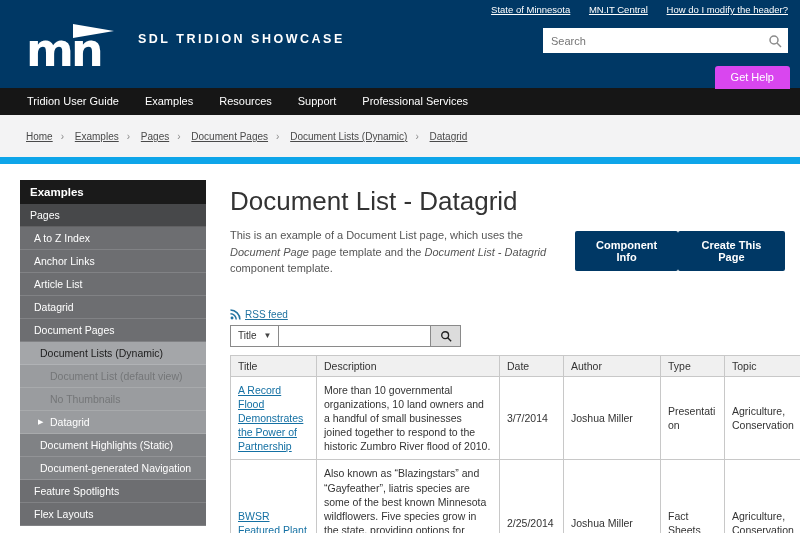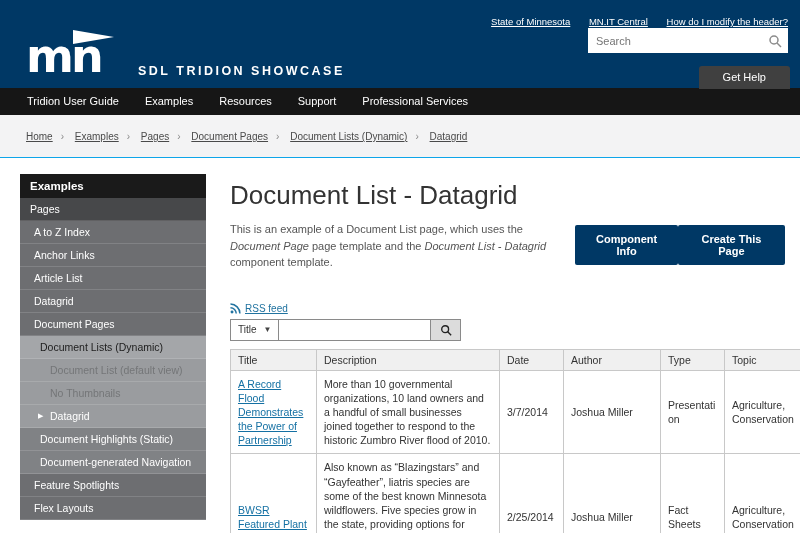--- a/index.html
+++ b/index.html
@@ -1,37 +1,37 @@
 <!DOCTYPE html>
 <html><head>
 <meta charset="utf-8">
 <style>
   * { box-sizing: border-box; margin: 0; padding: 0; }
   body { font-family: "Liberation Sans", sans-serif; background:#fff; }
   .page { width:800px; height:533px; overflow:hidden; position:relative; background:#fff; }
 
   
   .site-header { position:relative; height:88px; background:#003865; color:#fff; }
-  .top-links { position:absolute; top:16px; right:12px; font-size:9.5px; }
+  .top-links { position:absolute; top:4px; right:12px; font-size:9.5px; }
   .top-links a { color:#fff; text-decoration:underline; margin-left:16px; cursor:pointer; }
-  .logo-row { display:flex; align-items:flex-end; padding:30px 0 0 26px; }
+  .logo-row { display:flex; align-items:flex-start; padding:24px 0 0 26px; }
   .logo-svg { width:100px; height:48px; }
   .brand { margin-left:12px; }
   .brand-name { font-size:25px; font-weight:bold; letter-spacing:7px; }
   .brand-sub { font-size:12.5px; font-weight:bold; letter-spacing:2.5px; margin-top:8px; }
-  .search-box { position:absolute; top:28px; right:12px; width:200px; height:25px; background:#fff; display:flex; align-items:center; padding-right:6px; }
+  .search-box { position:absolute; top:28px; right:12px; width:245px; height:25px; background:#fff; display:flex; align-items:center; padding-right:6px; }
   .search-box input { flex:1; border:none; outline:none; font-size:11px; padding:0 8px; color:#333; font-family:"Liberation Sans", sans-serif; }
-  .get-help { position:absolute; top:66px; right:10px; background:#404040; color:#fff; font-size:11px; padding:5px 24px 6px; border-radius:3px 3px 0 0; cursor:pointer; z-index:3; }
+  .get-help { position:absolute; top:66px; right:10px; background:#d946ef; color:#fff; font-size:11px; padding:5px 16px 6px; border-radius:3px 3px 0 0; cursor:pointer; z-index:3; }
 
   
   .main-nav { background:#161616; height:27px; display:flex; align-items:center; padding-left:14px; }
   .main-nav a { color:#fff; font-size:11px; padding:0 13px; line-height:27px; cursor:pointer; text-decoration:none; }
 
   
-  .breadcrumb-bar { background:#f3f3f4; padding:16px 0 15px 26px; border-bottom:1px solid #0ea5e9; font-size:10px; color:#555; }
+  .breadcrumb-bar { background:#f3f3f4; padding:16px 0 15px 26px; border-bottom:7px solid #0ea5e9; font-size:10px; color:#555; }
   .breadcrumb-bar a { color:#4a4a4a; text-decoration:underline; cursor:pointer; }
   .crumb-sep { color:#8a8a8a; margin:0 8px; font-size:10px; }
 
   
   .content { display:flex; padding:16px 15px 0 20px; background:#fff; align-items:flex-start; }
 
   
   .sidebar { width:186px; flex-shrink:0; font-size:10.5px; }
   .sidebar-header { background:#1a1a1a; color:#fff; font-weight:bold; font-size:11.5px; padding:6px 10px; }
   .side-item { padding:5px 8px 5px 14px; border-bottom:1px solid rgba(255,255,255,0.14); color:#fff; background:#6d6e71; cursor:pointer; position:relative; }

